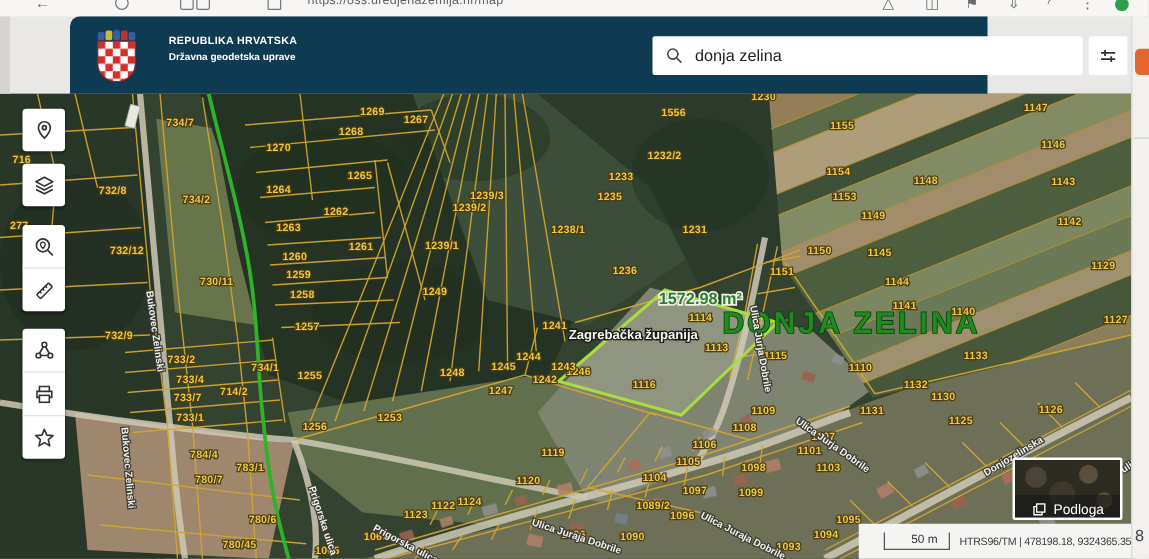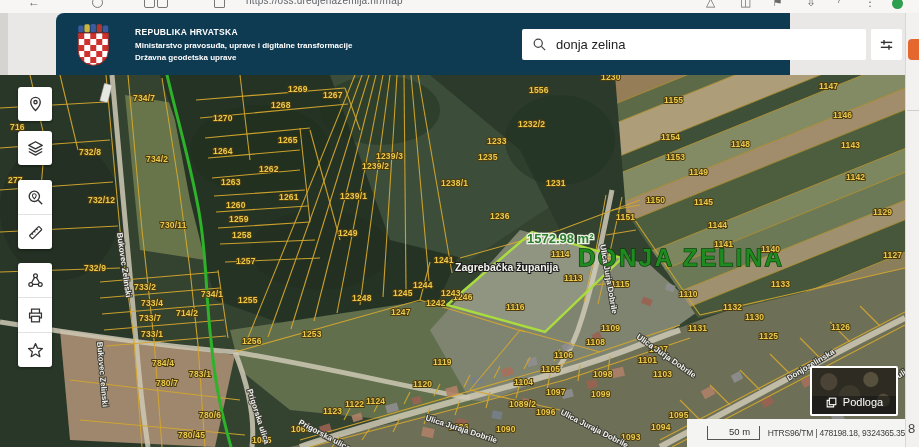--- a/index.html
+++ b/index.html
@@ -65,21 +65,21 @@
   
   .podloga{position:absolute;left:810px;top:366px;width:88px;height:50px;border:2px solid #fff;
        border-radius:2px;box-sizing:border-box;z-index:20;cursor:pointer;overflow:hidden;
        background:
          radial-gradient(circle at 20% 30%,#4a4336 0 8px,transparent 9px),
          radial-gradient(circle at 70% 25%,#57503d 0 7px,transparent 8px),
          radial-gradient(circle at 45% 60%,#3c382c 0 10px,transparent 11px),
          radial-gradient(circle at 85% 70%,#514a38 0 6px,transparent 7px),
          #2e2b22;}
   .podloga .lbl{position:absolute;left:0;right:0;bottom:0;height:18px;background:rgba(20,20,20,.55);
-       color:#fff;font-size:11px;display:flex;align-items:flex-start;justify-content:center;gap:5px;}
+       color:#fff;font-size:11px;display:flex;align-items:flex-end;justify-content:center;gap:5px;}
 
   
   .statusbar{position:absolute;left:687px;top:419px;width:218px;height:28px;background:#f4f4f2;
        z-index:25;display:flex;align-items:center;}
   .scalebox{margin-left:20px;width:78px;height:14px;border-left:1.5px solid #555;
        border-right:1.5px solid #555;border-bottom:1.5px solid #555;box-sizing:border-box;
        font-size:9.5px;color:#333;padding-left:21px;}
   .crs{margin-left:8px;font-size:8.5px;color:#3c3c3c;letter-spacing:-.2px;white-space:nowrap;}
 </style>
 </head>
@@ -428,21 +428,20 @@
     <defs>
       <pattern id="chk2" width="8" height="8" patternUnits="userSpaceOnUse" x="1.5" y="6">
         <rect width="8" height="8" fill="#fff"></rect>
         <rect width="4" height="4" fill="#d0312d"></rect>
         <rect x="4" y="4" width="4" height="4" fill="#d0312d"></rect>
       </pattern>
     </defs>
   </svg>
   <div class="gov-text">
     <div class="l1">REPUBLIKA HRVATSKA</div>
-    <div class="l2">Ministarstvo pravosuđa, uprave i digitalne transformacije</div>
     <div class="l3">Državna geodetska uprave</div>
   </div>
 
   <div class="searchbox">
     <svg width="15" height="15" viewBox="0 0 24 24">
       <circle cx="10" cy="10" r="6.5" fill="none" stroke="#444" stroke-width="2"></circle>
       <line x1="15" y1="15" x2="21" y2="21" stroke="#444" stroke-width="2"></line>
     </svg>
     <span class="q">donja zelina</span>
   </div>

